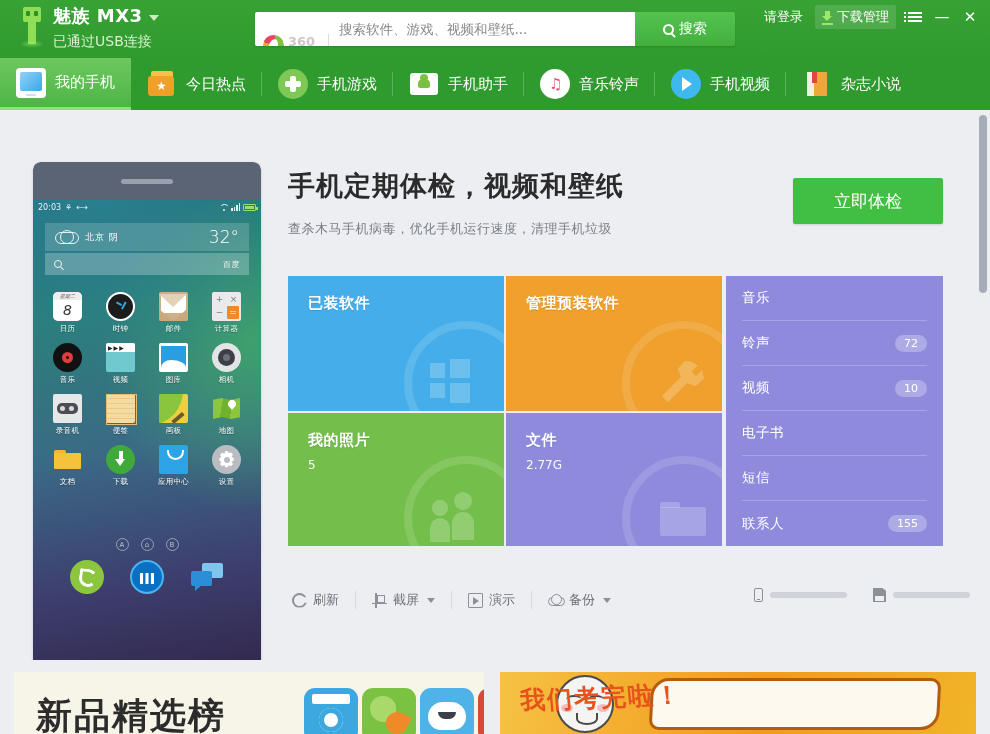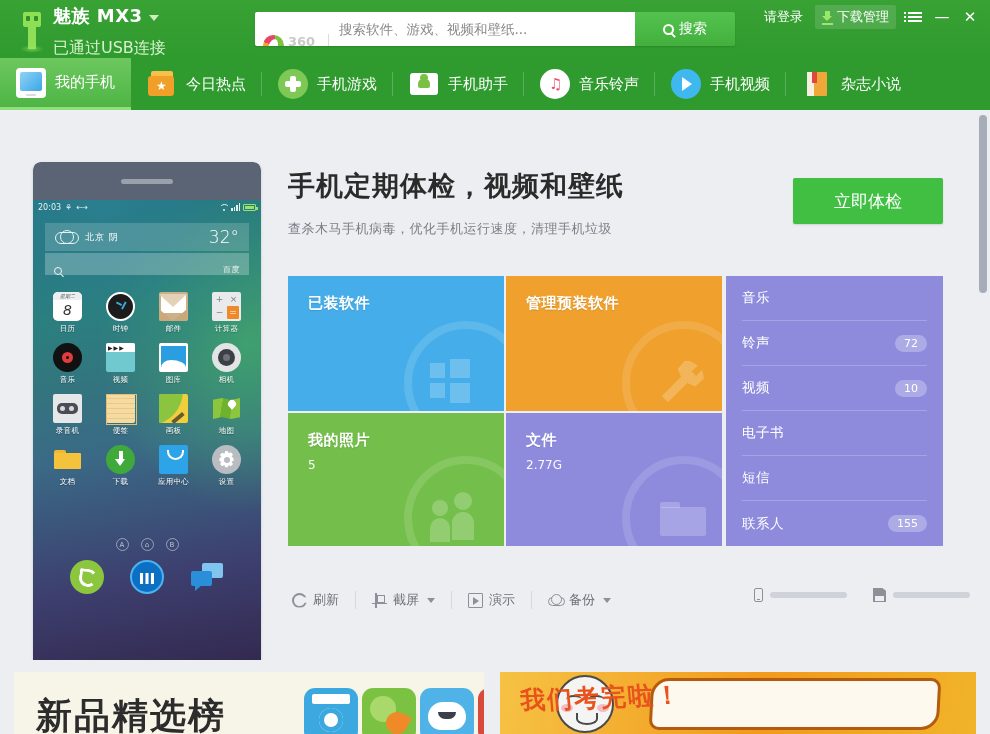--- a/index.html
+++ b/index.html
@@ -42,21 +42,21 @@
   .device-text { color: #fff; line-height: 1.15; }
   .device-name {
     font-size: 18px; font-weight: bold; letter-spacing: .5px;
     display: flex; align-items: center; gap: 6px;
   }
   .caret-dn {
     display: inline-block; width: 0; height: 0; margin-top: 3px;
     border-left: 5px solid transparent; border-right: 5px solid transparent;
     border-top: 6px solid #cdeec1;
   }
-  .device-status { font-size: 16px; color: #d7f2cc; margin-top: 12px; }
+  .device-status { font-size: 14px; color: #d7f2cc; margin-top: 6px; }
 
   
   .search-wrap {
     position: absolute; left: 255px; top: 12px;
     display: flex; height: 34px;
     box-shadow: 0 1px 2px rgba(0,0,0,.12);
     border-radius: 2px; overflow: hidden;
   }
   .search-box {
     width: 380px; background: #fff; display: flex; align-items: center;
@@ -232,21 +232,21 @@
   }
   .cloud-ic { width:22px;height:14px;position:relative;}
   .cloud-ic:before{content:'';position:absolute;left:0;bottom:0;width:22px;height:10px;
     border:1.3px solid #e6f3f6;border-radius:8px;}
   .cloud-ic:after{content:'';position:absolute;left:5px;top:0;width:12px;height:12px;
     border:1.3px solid #e6f3f6;border-radius:50%;background:transparent;}
   .weather-city { font-size: 9px; margin-left: 8px; letter-spacing: 1px; }
   .weather-temp { margin-left: auto; font-size: 17px; font-weight: 300; }
   .searchbar {
     position: absolute; left: 12px; top: 53px; width: 204px; height: 22px;
-    background: rgba(255,255,255,.25); display: flex; align-items: flex-end;
+    background: rgba(255,255,255,.25); display: flex; align-items: center;
     padding: 0 9px; color: #fff;
   }
   .mag-sm { width:8px;height:8px;border:1.4px solid #eef6f8;border-radius:50%;position:relative;}
   .mag-sm:after{content:'';position:absolute;right:-3px;bottom:-2px;width:4px;height:1.4px;
     background:#eef6f8;transform:rotate(45deg);}
   .searchbar .brand { margin-left:auto; font-size:8px; opacity:.85; letter-spacing:.5px;}
 
   .appgrid {
     position: absolute; left: 8px; top: 92px; width: 212px;
     display: grid; grid-template-columns: repeat(4, 1fr); row-gap: 9px;

